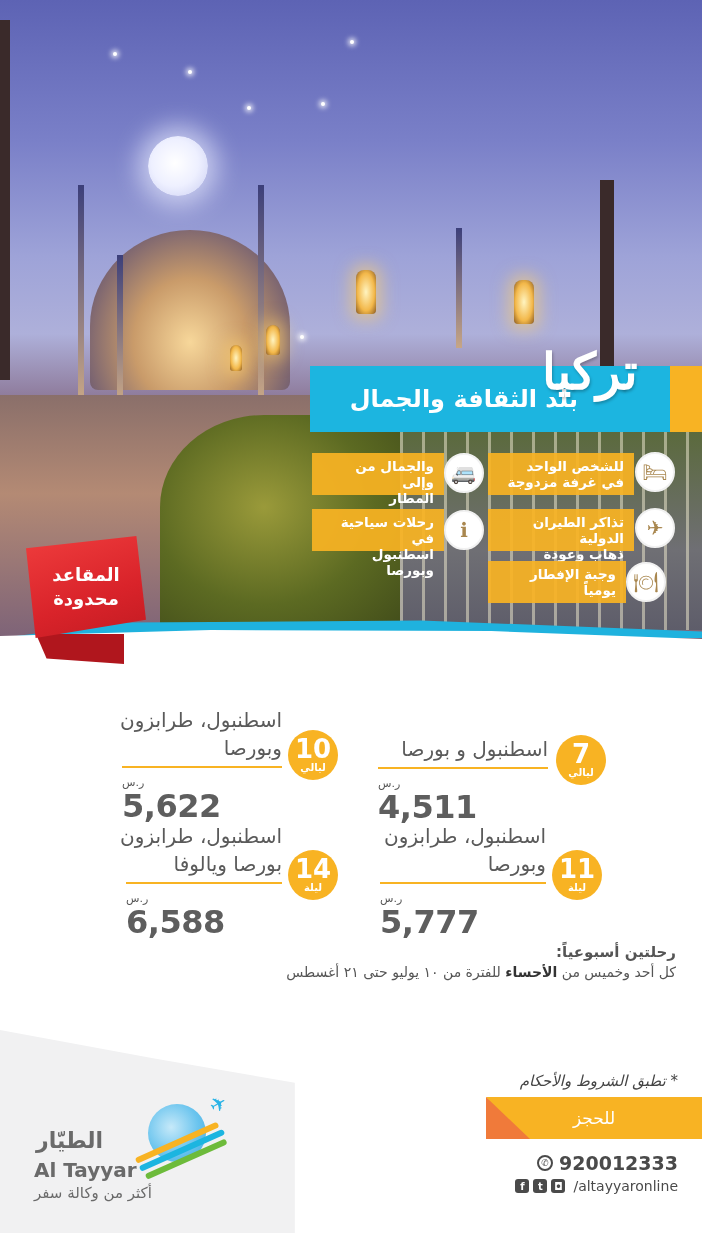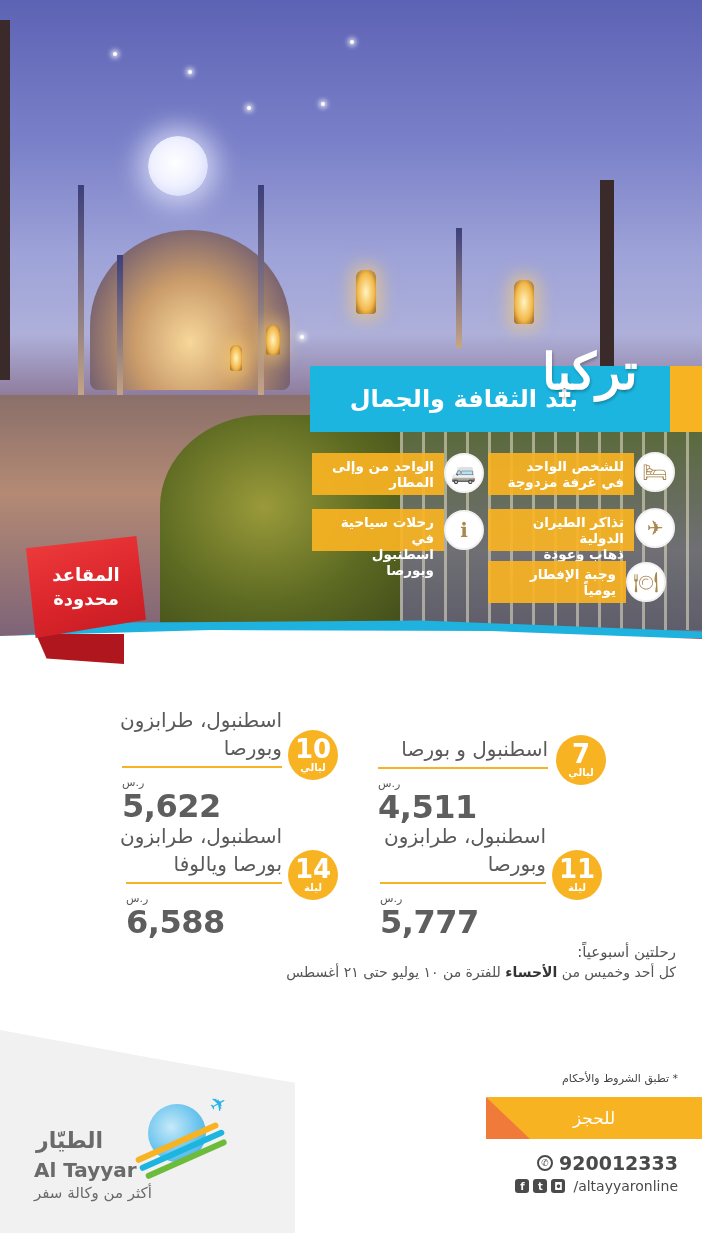--- a/index.html
+++ b/index.html
@@ -101,30 +101,30 @@
   .pkg-price { font-size: 32px; font-weight: bold; color: #5e5e5e; line-height: 34px; letter-spacing: -0.5px; }
   .nights-badge {
     position: absolute; width: 50px; height: 50px; border-radius: 50%; background: #f8b323;
     color: #fff; display: flex; flex-direction: column; align-items: center; justify-content: center;
   }
   .nights-num { font-size: 26px; font-weight: bold; line-height: 26px; }
   .nights-label { font-size: 10px; font-weight: bold; line-height: 12px; direction: rtl; }
 
   
   .schedule { position: absolute; right: 26px; top: 942px; width: 470px; direction: rtl; text-align: right; color: #555; }
-  .sched-head { font-size: 15px; line-height: 20px; }
+  .sched-head { font-size: 15px; line-height: 20px; font-weight: bold; }
   .sched-line { font-size: 14px; line-height: 21px; white-space: nowrap; }
   .sched-line b { color: #333; }
 
   
   .footer-bg {
     position: absolute; left: 0; top: 1030px; width: 702px; height: 203px; background: #f1f1f2;
     clip-path: polygon(0 0, 22% 14%, 42% 26%, 42% 100%, 0 100%);
   }
-  .terms { position: absolute; right: 24px; top: 1072px; font-size: 11px; color: #444; direction: rtl; white-space: nowrap; }
+  .terms { position: absolute; right: 24px; top: 1072px; font-size: 15px; color: #444; direction: rtl; white-space: nowrap; font-style: italic; }
   .book-banner {
     position: absolute; left: 486px; top: 1097px; width: 216px; height: 42px; background: #f8b323;
     clip-path: polygon(0 0, 100% 0, 100% 100%, 16% 100%);
     display: flex; align-items: center; justify-content: center; color: #fff; font-size: 17px; direction: rtl;
   }
   .book-fold { position: absolute; left: 486px; top: 1097px; width: 44px; height: 42px; background: #f07a3a;
     clip-path: polygon(0 0, 100% 100%, 0 100%); }
   .phone-row { position: absolute; right: 24px; top: 1152px; display: flex; align-items: center; gap: 6px; }
   .phone-icon { width: 16px; height: 16px; border-radius: 50%; border: 2px solid #4a4a4a; font-size: 9px; color: #4a4a4a; display: flex; align-items: center; justify-content: center; }
   .phone-num { font-size: 19px; font-weight: bold; color: #4a4a4a; }
@@ -193,21 +193,21 @@
   </div>
 
   <div class="feature-icon" style="left:626px;top:562px">🍽</div>
   <div class="feature" style="left:488px;top:561px;width:138px">
     <div>وجبة الإفطار</div>
     <div>يومياً</div>
   </div>
 
   <div class="feature-icon" style="left:444px;top:453px">🚐</div>
   <div class="feature" style="left:312px;top:453px;width:132px">
-    <div>الواحد من وإلى</div>
+    <div>والجمال من وإلى</div>
     <div>المطار</div>
   </div>
 
   <div class="feature-icon" style="left:444px;top:510px">ℹ</div>
   <div class="feature" style="left:312px;top:509px;width:132px">
     <div>رحلات سياحية في</div>
     <div>اسطنبول وبورصا</div>
   </div>
 
   <div class="cyan-strip"></div>

